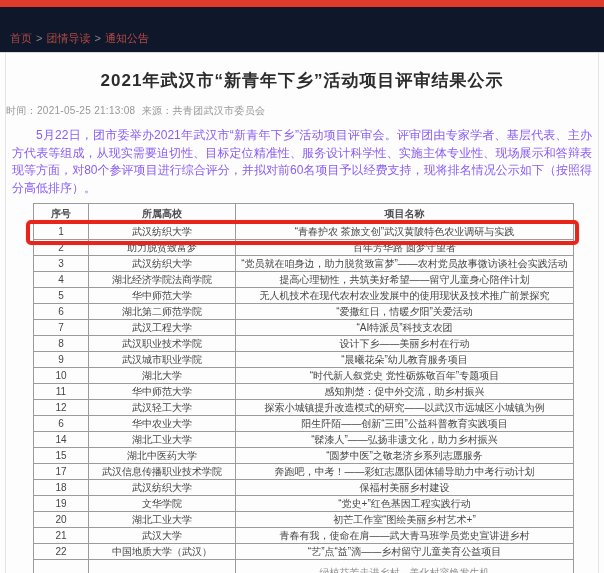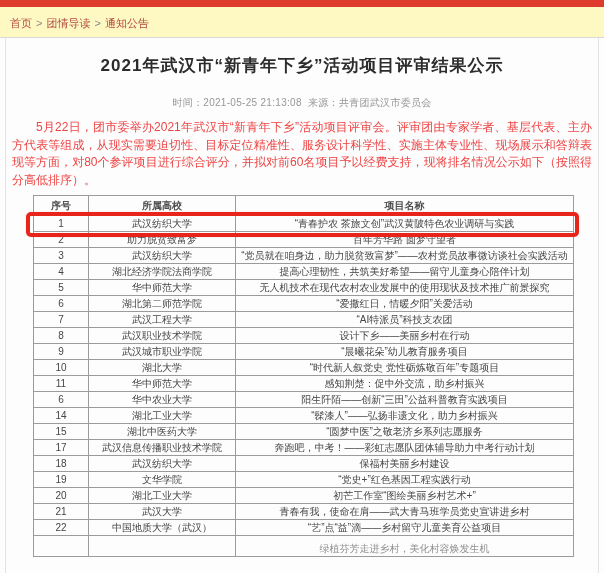--- a/index.html
+++ b/index.html
@@ -1,29 +1,29 @@
 <!DOCTYPE html>
 <html><head>
 <meta charset="utf-8">
 <style>
   * { margin:0; padding:0; box-sizing:border-box; }
   html,body { width:604px; height:573px; overflow:hidden; background:#fff;
     font-family:"Liberation Sans", sans-serif; }
   .page { position:relative; width:604px; height:573px; background:#fdfdfd; overflow:hidden; }
   .top-bar { height:7px; width:100%; }
-  .breadcrumb { padding:9px 10px 6px 10px; font-size:11px; color:#b44a42;
-    border-bottom:1px solid #d9d9d9; background:#fef9c3; }
+  .breadcrumb { padding:24px 10px 6px 10px; font-size:11px; color:#b44a42;
+    border-bottom:1px solid #d9d9d9; background:#0f172a; }
   .breadcrumb .sep { color:#8a8a8a; margin:0 4px; }
   .breadcrumb a { color:#b44a42; text-decoration:none; cursor:pointer; }
   .page-body { margin:0 5px; border-left:1px solid #e4e4e4; border-right:1px solid #e4e4e4;
     height:540px; background:#fdfdfd; }
   .title { text-align:center; font-size:17px; font-weight:bold; color:#2c2c2c;
     letter-spacing:1px; padding-top:16px; }
-  .meta { text-align:center; font-size:10px; color:#979797; margin-top:19px; letter-spacing:0.3px; }
-  .intro { margin:9px 6px 6px 6px; font-size:12px; line-height:17.5px; color:#ef4444;
+  .meta { font-size:10px; color:#979797; margin-top:12px; letter-spacing:0.3px; }
+  .intro { margin:9px 6px 6px 6px; font-size:12px; line-height:17.5px; color:#8b5cf6;
     text-indent:2em; text-align:justify; }
   .table-wrap { position:relative; margin:0 27px; }
   table { width:100%; border-collapse:collapse; table-layout:fixed; }
   th, td { border:1px solid #9b9b9b; text-align:center; font-size:10px; color:#454545;
     overflow:hidden; white-space:nowrap; }
   th { height:20px; font-weight:bold; color:#4f4f4f; }
   td { height:16px; padding:0 2px; }
   col.c-rank { width:55px; } col.c-school { width:147px; } col.c-project { width:338px; }
   tr.partial td { vertical-align:top; padding-top:6px; color:#8f8f8f; position:relative; }
   .hl-box { position:absolute; left:-7px; right:-8px; top:17px; height:25px;
@@ -116,20 +116,25 @@
               <td>10</td>
               <td>湖北大学</td>
               <td>“时代新人叙党史 党性砺炼敬百年”专题项目</td>
             </tr>
             <tr>
               <td>11</td>
               <td>华中师范大学</td>
               <td>感知荆楚：促中外交流，助乡村振兴</td>
             </tr>
             <tr>
+              <td>12</td>
+              <td>武汉轻工大学</td>
+              <td>探索小城镇提升改造模式的研究——以武汉市远城区小城镇为例</td>
+            </tr>
+            <tr>
               <td>6</td>
               <td>华中农业大学</td>
               <td>阳生阡陌——创新“三田”公益科普教育实践项目</td>
             </tr>
             <tr>
               <td>14</td>
               <td>湖北工业大学</td>
               <td>“髹漆人”——弘扬非遗文化，助力乡村振兴</td>
             </tr>
             <tr>

